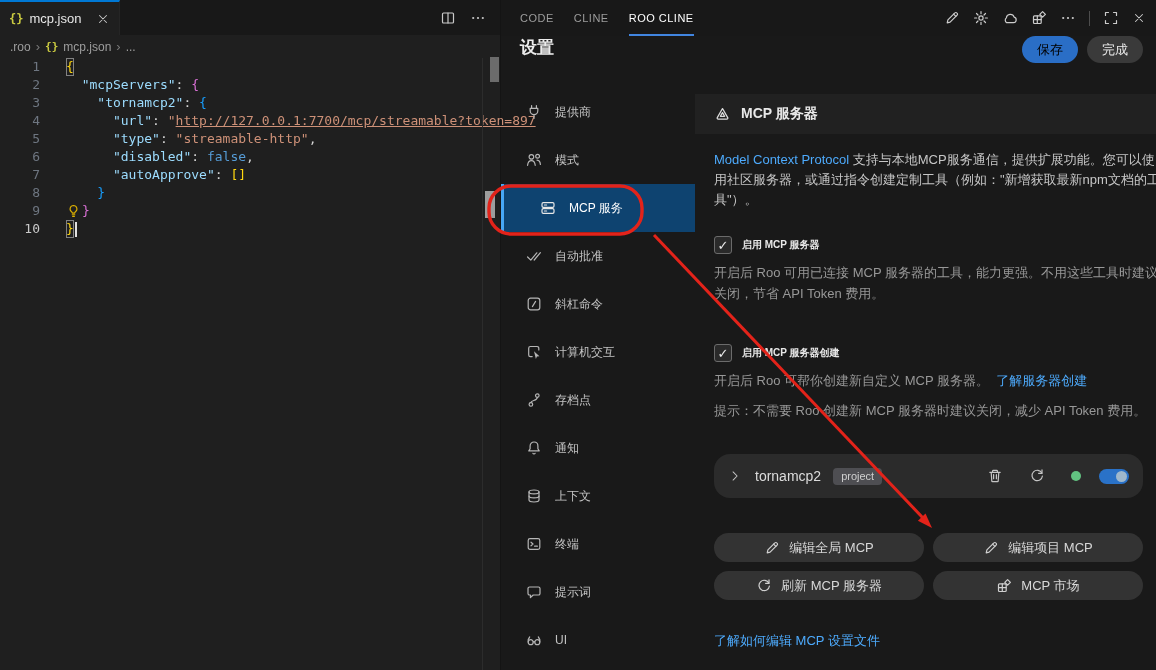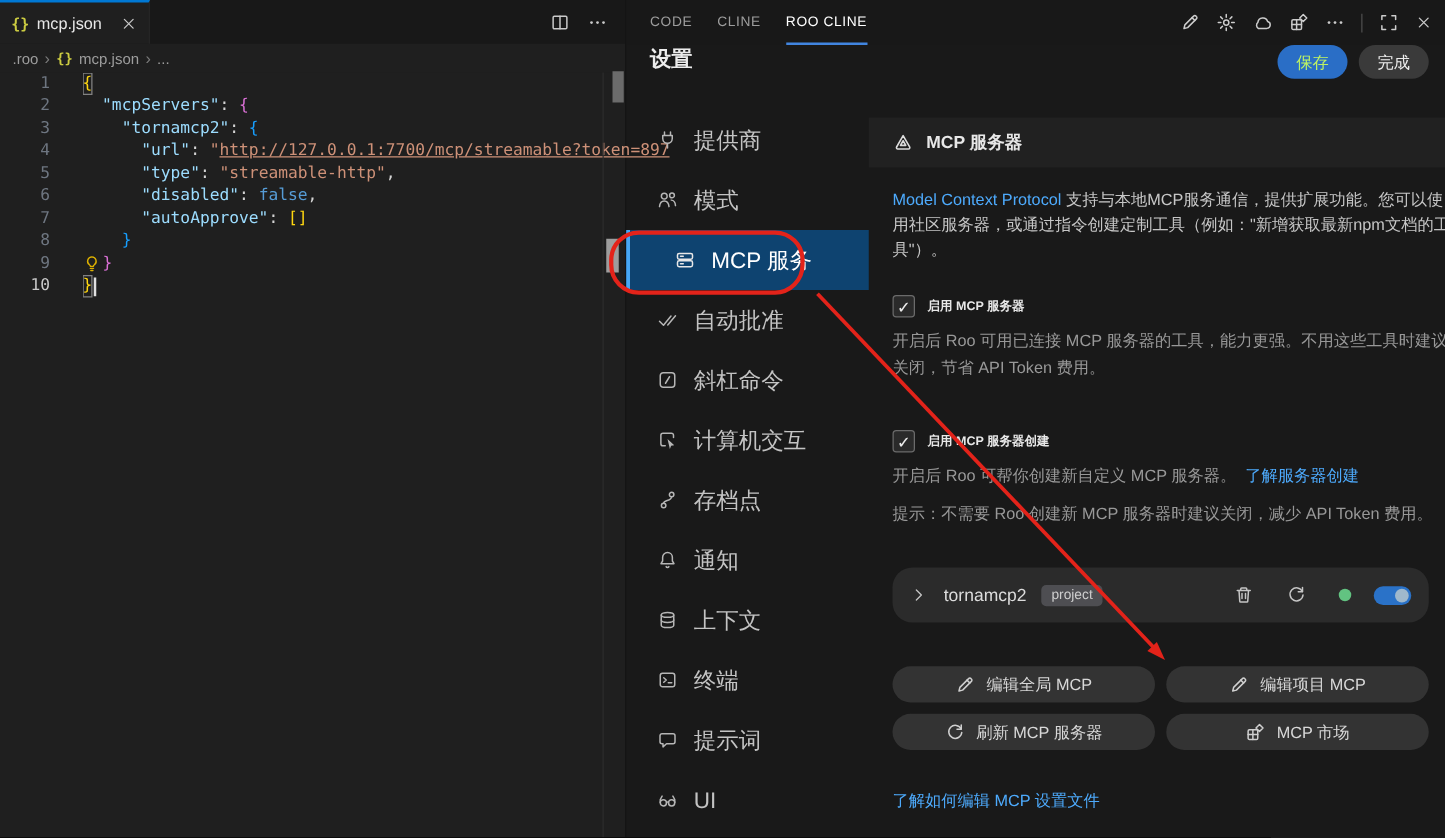--- a/index.html
+++ b/index.html
@@ -44,27 +44,27 @@
           color:#9d9d9d; border-bottom:2px solid transparent; padding-top:2px; cursor:pointer; }
   .ptab.active { color:#fff; border-bottom-color:#4185e0; }
   .pt-actions { margin-left:auto; display:flex; align-items:center; gap:13px; color:#cccccc; }
   .pt-actions .pa { display:flex; cursor:pointer; }
   .pt-div { width:1px; height:15px; background:#4d4d4d; }
 
   .settings-header { height:50px; flex:none; display:flex; padding:0 13px 0 19px; }
   .settings-header h1 { font-size:17px; font-weight:bold; color:#ececec; }
   .hdr-btns { margin-left:auto; display:flex; gap:9px; }
   .hdr-btns button { height:27px; border:none; border-radius:14px; padding:0 15px; font-size:13px; cursor:pointer; font-family:inherit; }
-  .btn-save { background:#2a6ec6; color:#bef264; }
+  .btn-save { background:#2a6ec6; color:#000000; }
   .btn-done { background:#3a3a3a; color:#ededed; }
 
   .settings-body { flex:1; display:flex; min-height:0; }
   .side { width:194px; flex:none; padding-top:2px; }
   .side-item { position:relative; height:48px; display:flex; align-items:center; gap:13px; padding-left:25px;
-               color:#c3c3c3; font-size:18px; cursor:pointer; }
+               color:#c3c3c3; font-size:12px; cursor:pointer; }
   .side-item .ic { display:flex; color:#b6b6b6; }
   .side-item.active { background:#0e4370; color:#fff;padding-left:39px; }
   .side-item.active .ic { color:#e8e8e8; }
   .side-item.active::before { content:""; position:absolute; left:0; top:0; bottom:0; width:3px; background:#47a7f5; }
 
   .content { flex:1; padding:8px 13px 0 19px; min-width:0; }
   .content-hdr { height:40px; margin:0 -13px 0 -19px; padding-left:19px; background:#212121;
                  display:flex; align-items:center; gap:10px; color:#e8e8e8; font-weight:bold; font-size:14px; }
   .content-hdr .ic { display:flex; color:#dcdcdc; }
   .intro { margin-top:16px; width:447px; font-size:13px; line-height:20px; color:#c6c6c6; }

